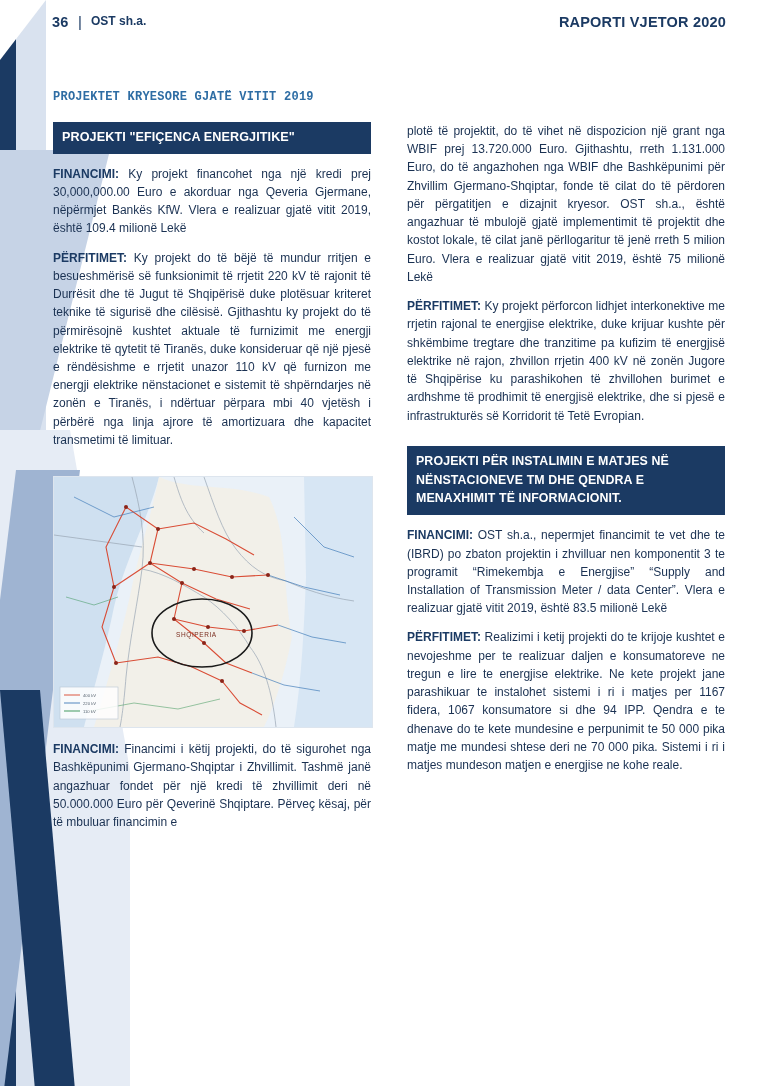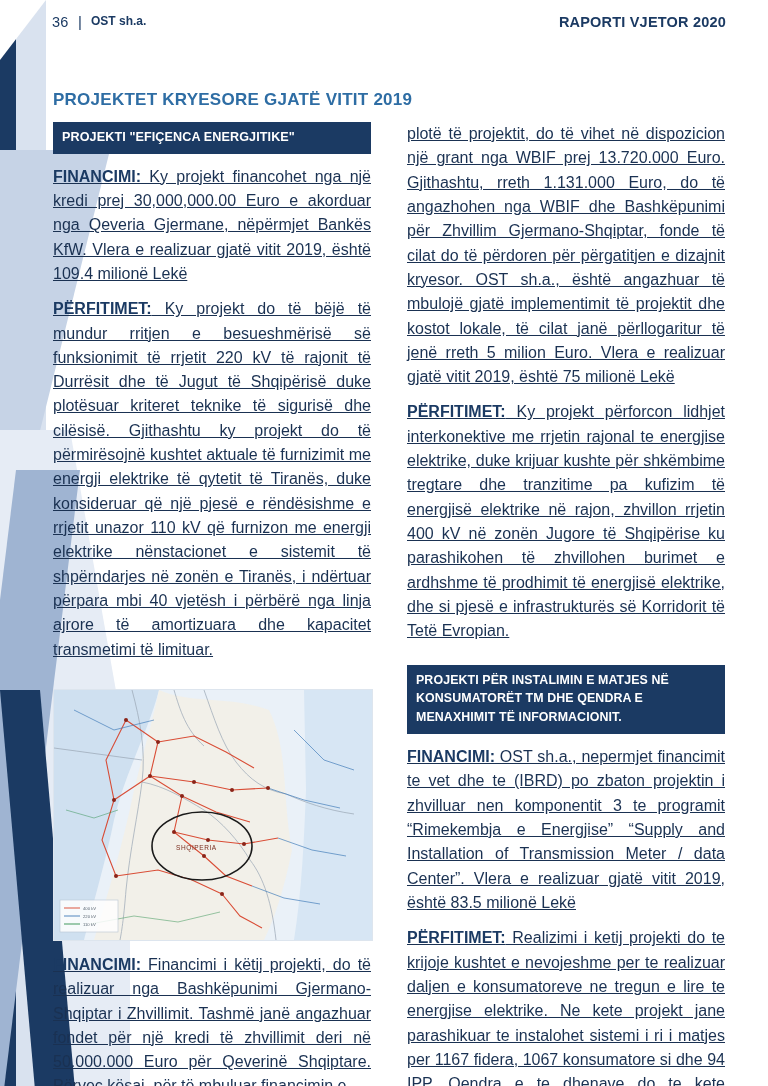--- a/index.html
+++ b/index.html
@@ -106,21 +106,21 @@
     left: 46px;
     top: 14px;
     width: 700px;
     height: 30px;
   }
   .page-num {
     position: absolute;
     left: 6px;
     top: 0;
     font-size: 14.5px;
-    font-weight: normal;
+    font-weight: bold;
     color: #1b3a63;
     letter-spacing: .2px;
   }
   .page-sep {
     position: absolute;
     left: 32px;
     top: -1px;
     font-size: 15px;
     color: #1b3a63;
     font-weight: 300;
@@ -141,24 +141,25 @@
     font-weight: bold;
     color: #1b3a63;
     letter-spacing: .2px;
   }
 
   
   .section-title {
     position: absolute;
     left: 53px;
     top: 90px;
-    font-size: 17px;
+    font-size: 12px;
     font-weight: bold;
     color: #2e6da4;
     letter-spacing: .25px;
+    font-family: Liberation Mono, monospace;
   }
 
   
   .col {
     position: absolute;
     top: 122px;
     width: 318px;
   }
   .col-left { left: 53px; }
   .col-right { left: 407px; }
@@ -172,26 +173,25 @@
     padding: 6px 9px 7px 9px;
     letter-spacing: .1px;
     margin-bottom: 11px;
   }
   .bar-title.tall {
     font-size: 12.4px;
     line-height: 1.52;
   }
 
   p.body {
-    font-size: 16px;
+    font-size: 12px;
     line-height: 1.52;
     color: #1a3152;
     text-align: justify;
     margin: 0 0 11px 0;
-    text-decoration: underline;
   }
   p.body .lead {
     color: #1b3a63;
     font-weight: bold;
   }
   .spacer-10 { height: 10px; }
 
   
   .map-figure {
     width: 318px;
@@ -316,35 +316,35 @@
       </g>
       <g fill="#5a6672" font-family="Liberation Sans, sans-serif" font-size="4.2">
         <text x="29" y="220">400 kV</text>
         <text x="29" y="228">220 kV</text>
         <text x="29" y="236">110 kV</text>
       </g>
     </svg>
   </div>
 
   <p class="body">
-    <span class="lead">FINANCIMI:</span><span> Financimi i këtij projekti, do të realizuar nga Bashkëpunimi Gjermano-Shqiptar i Zhvillimit. Tashmë janë angazhuar fondet për një kredi të zhvillimit deri në 50.000.000 Euro për Qeverinë Shqiptare. Përveç kësaj, për të mbuluar financimin e</span>
+    <span class="lead">FINANCIMI:</span><span> Financimi i këtij projekti, do të sigurohet nga Bashkëpunimi Gjermano-Shqiptar i Zhvillimit. Tashmë janë angazhuar fondet për një kredi të zhvillimit deri në 50.000.000 Euro për Qeverinë Shqiptare. Përveç kësaj, për të mbuluar financimin e</span>
   </p>
 </div>
 
 <div class="col col-right">
 
   <p class="body">plotë të projektit, do të vihet në dispozicion një grant nga WBIF prej 13.720.000 Euro. Gjithashtu, rreth 1.131.000 Euro, do të angazhohen nga WBIF dhe Bashkëpunimi për Zhvillim Gjermano-Shqiptar, fonde të cilat do të përdoren për përgatitjen e dizajnit kryesor. OST sh.a., është angazhuar të mbulojë gjatë implementimit të projektit dhe kostot lokale, të cilat janë përllogaritur të jenë rreth 5 milion Euro. Vlera e realizuar gjatë vitit 2019, është 75 milionë Lekë</p>
 
   <p class="body">
     <span class="lead">PËRFITIMET:</span><span> Ky projekt përforcon lidhjet interkonektive me rrjetin rajonal te energjise elektrike, duke krijuar kushte për shkëmbime tregtare dhe tranzitime pa kufizim të energjisë elektrike në rajon, zhvillon rrjetin 400 kV në zonën Jugore të Shqipërise ku parashikohen të zhvillohen burimet e ardhshme të prodhimit të energjisë elektrike, dhe si pjesë e infrastrukturës së Korridorit të Tetë Evropian.</span>
   </p>
 
   <div class="spacer-10"></div>
 
-  <div class="bar-title tall">PROJEKTI PËR INSTALIMIN E MATJES NË KONSUMATORËT TM DHE QENDRA E MENAXHIMIT TË INFORMACIONIT.</div>
+  <div class="bar-title tall">PROJEKTI PËR INSTALIMIN E MATJES NË NËNSTACIONEVE TM DHE QENDRA E MENAXHIMIT TË INFORMACIONIT.</div>
 
   <p class="body">
     <span class="lead">FINANCIMI:</span><span> OST sh.a., nepermjet financimit te vet dhe te (IBRD) po zbaton projektin i zhvilluar nen komponentit 3 te programit “Rimekembja e Energjise” “Supply and Installation of Transmission Meter / data Center”.  Vlera e realizuar gjatë vitit 2019, është 83.5 milionë Lekë</span>
   </p>
 
   <p class="body">
     <span class="lead">PËRFITIMET:</span><span> Realizimi i ketij projekti do te krijoje kushtet e nevojeshme per te realizuar daljen e konsumatoreve ne tregun e lire te energjise elektrike. Ne kete projekt jane parashikuar te instalohet sistemi i ri i matjes per 1167 fidera, 1067 konsumatore si dhe 94 IPP. Qendra e te dhenave do te kete mundesine e perpunimit te 50 000 pika matje me mundesi shtese deri ne 70 000 pika. Sistemi i ri i matjes mundeson matjen e energjise ne kohe reale.</span>
   </p>
 </div>
 

